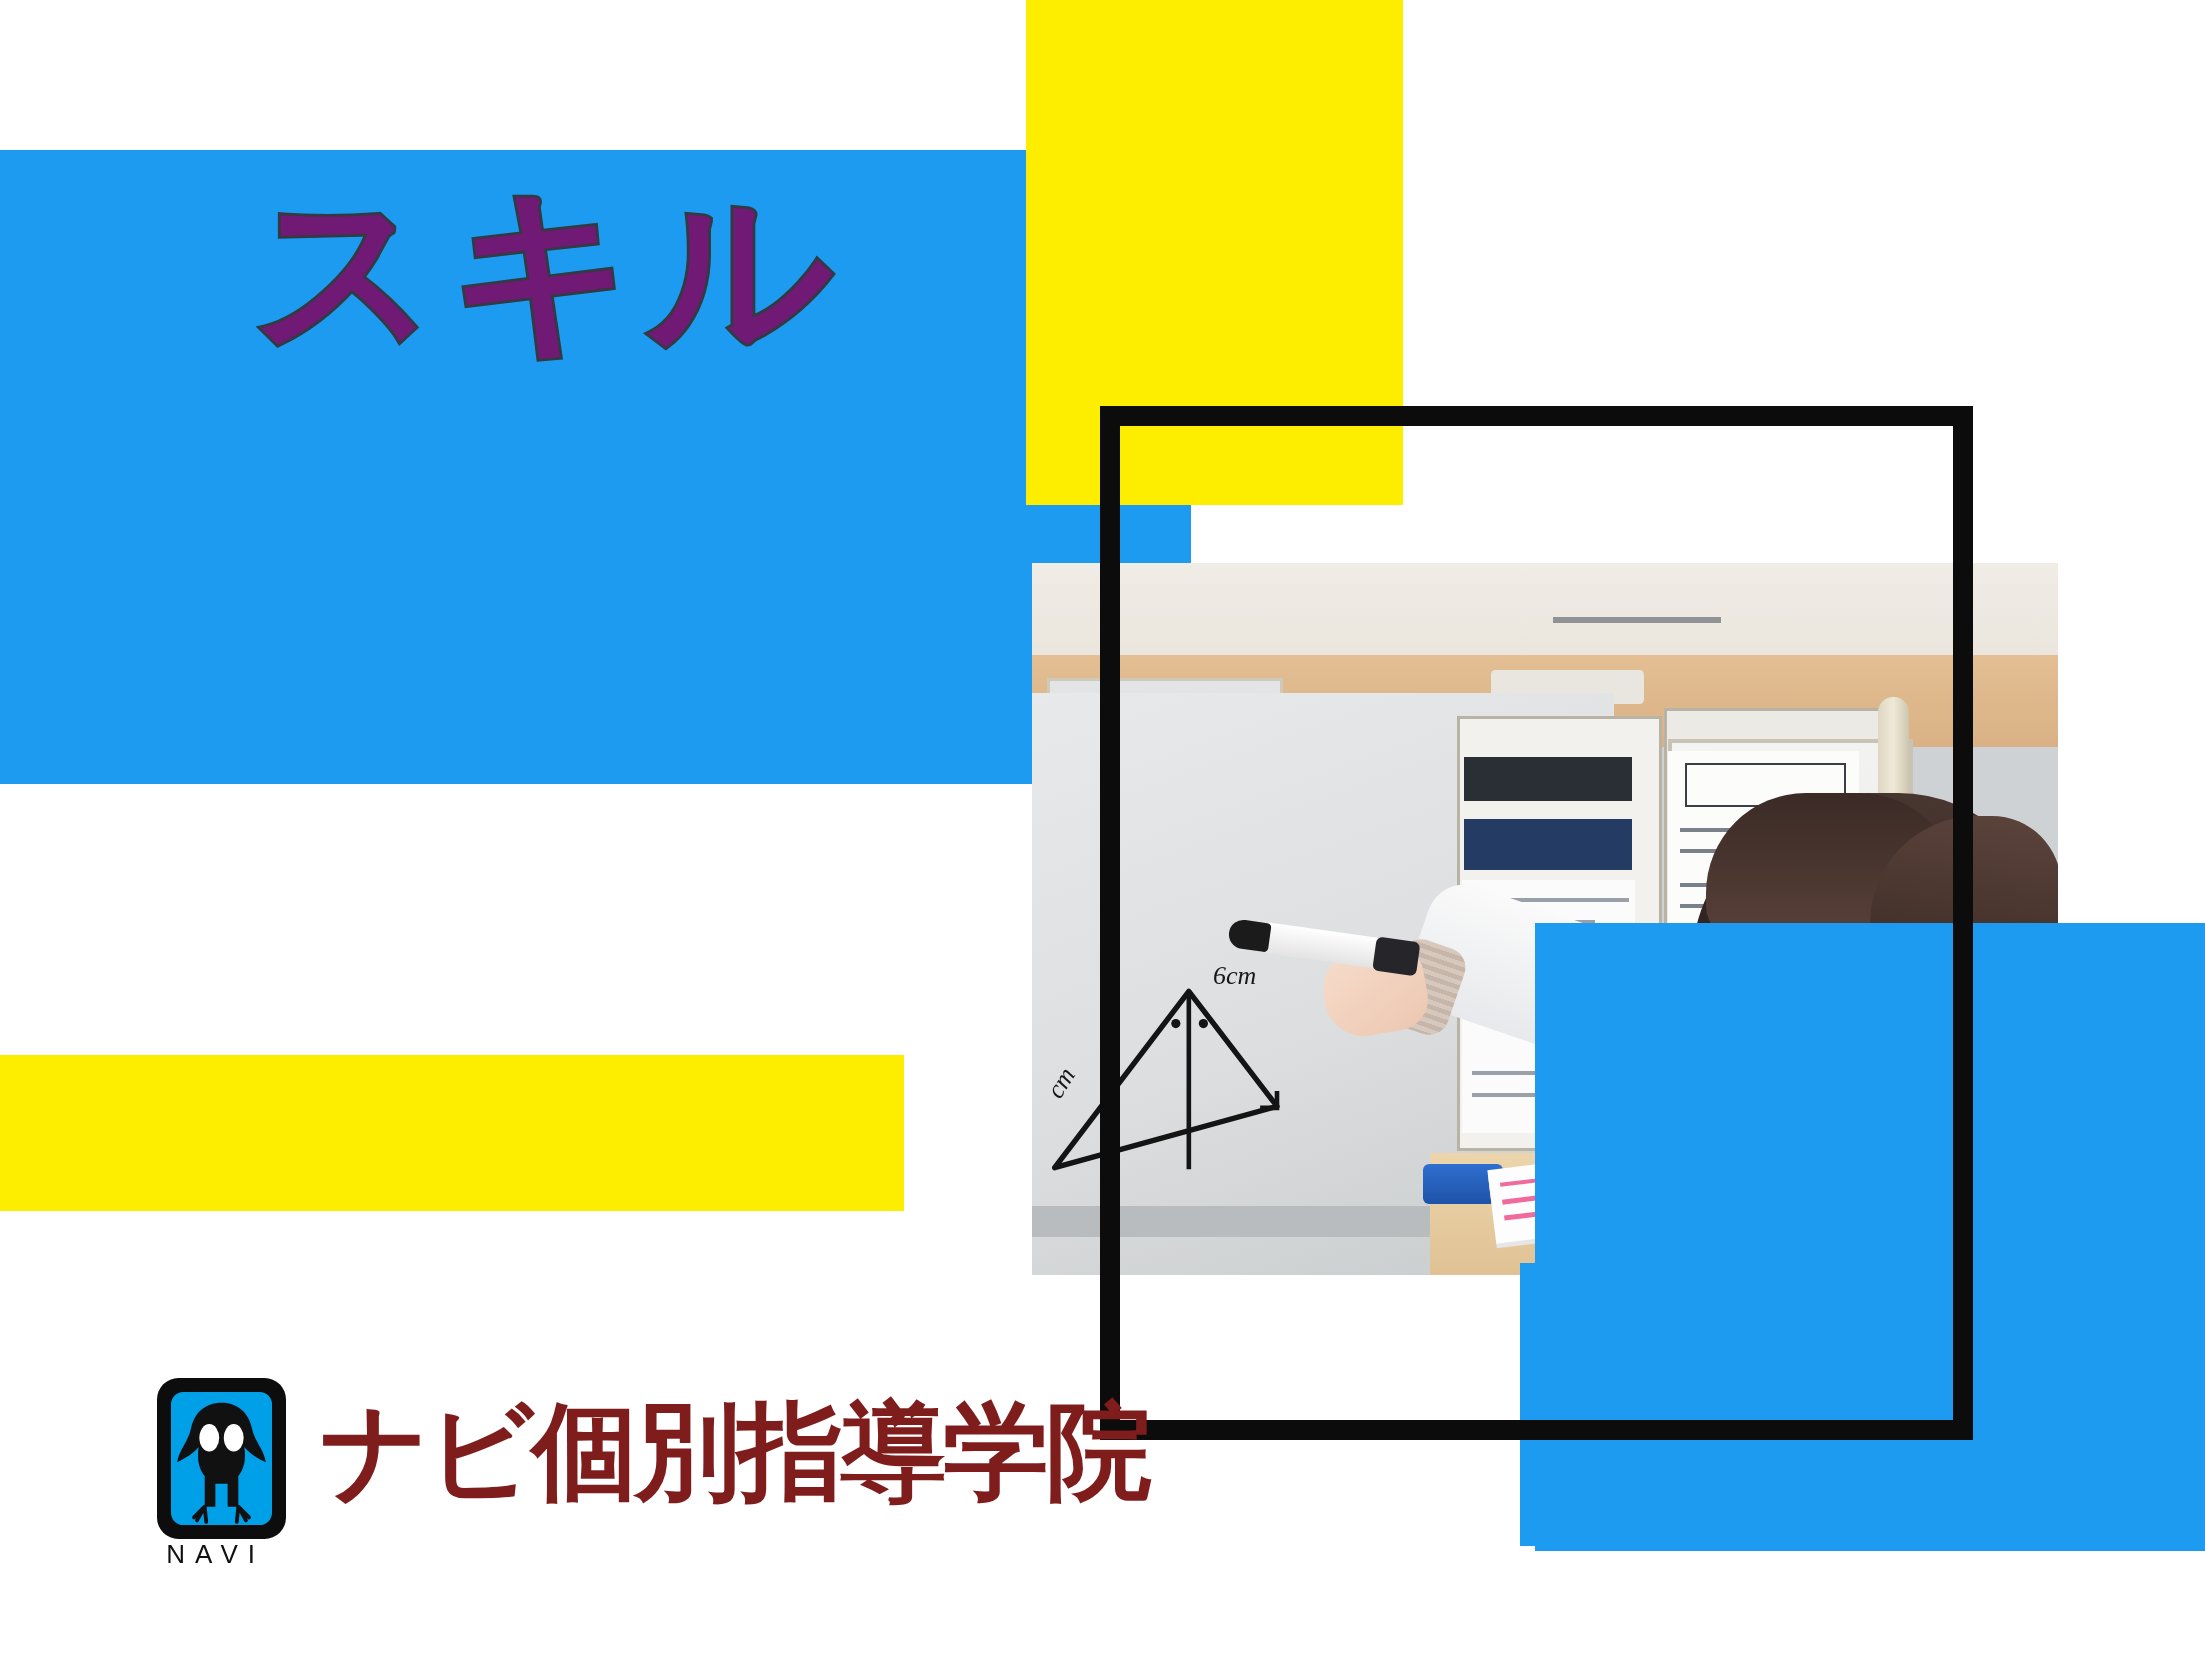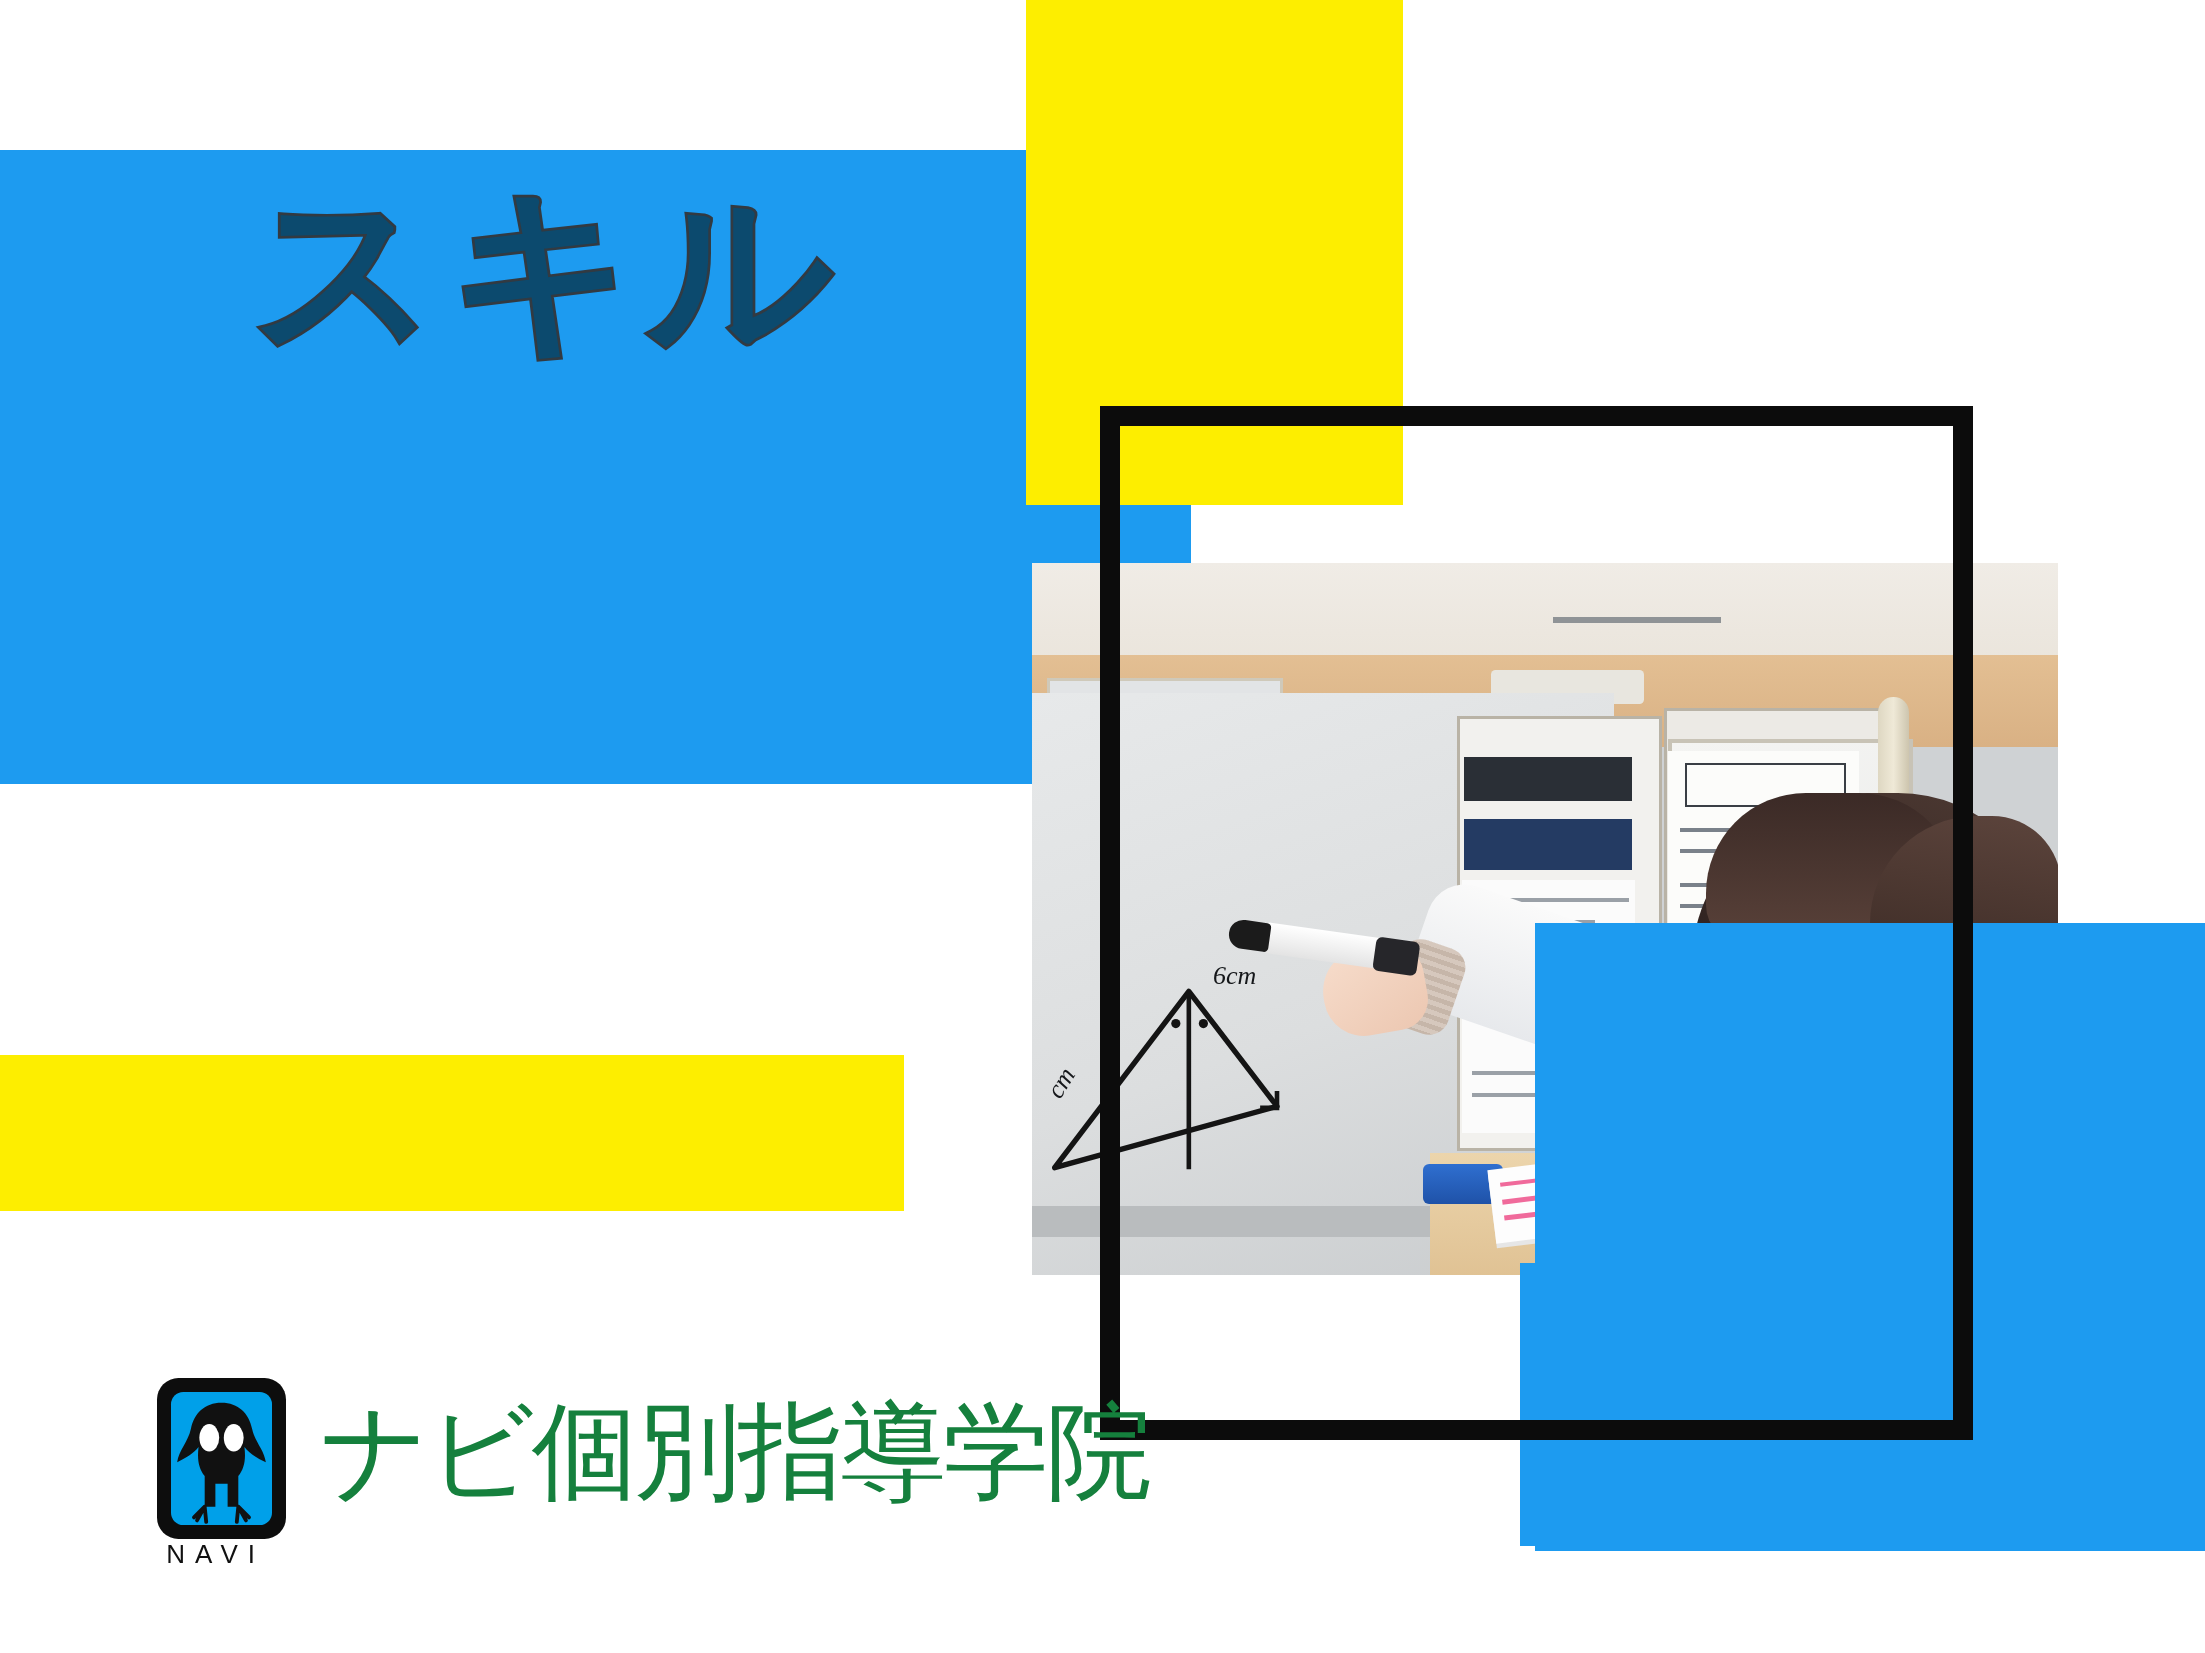--- a/index.html
+++ b/index.html
@@ -341,24 +341,24 @@
   }
   #logo-mark svg { position: absolute; left: 0; top: 0; }
   #logo-mark .navi-text {
     font-family: "Liberation Sans", sans-serif;
     font-size: 26px; letter-spacing: 10px;
     color: #111; font-weight: 400;
     padding-left: 9.2px;
   }
   #logo-name {
     font-family: "DejaVu Sans", "Liberation Sans", sans-serif;
-    font-weight: 400;
+    font-weight: 700;
     font-size: 106px;
     line-height: 1;
-    color: #15803d;
+    color: #7f1d1d;
     letter-spacing: -3.1px;
     white-space: nowrap;
     margin-top: 21.4px;
   }
 </style>
 </head>
 <body>
 
 <div id="poster">
 
@@ -443,21 +443,21 @@
       <div class="cap"></div>
     </div>
   </div>
 
   <div class="block" id="blue-bottom-right-tall"></div>
   <div class="block" id="blue-bottom-right-wide"></div>
 
   <div id="black-frame" style="border-color: rgb(12, 12, 12);"></div>
 
   <div id="headline">
-    <div class="jp-line" id="jp-line-2" style="-webkit-text-stroke-color: rgb(50, 58, 66); color: #0c4a6e;">スキル</div>
+    <div class="jp-line" id="jp-line-2" style="-webkit-text-stroke-color: rgb(50, 58, 66); color: #701a75;">スキル</div>
   </div>
 
 
   <div id="logo">
     <div id="logo-mark">
       <div class="badge">
         <div class="badge-inner">
           <svg viewBox="0 0 132 174" width="101" height="133">
             <path d="M66 14
                      C44 14 30 28 26 48

